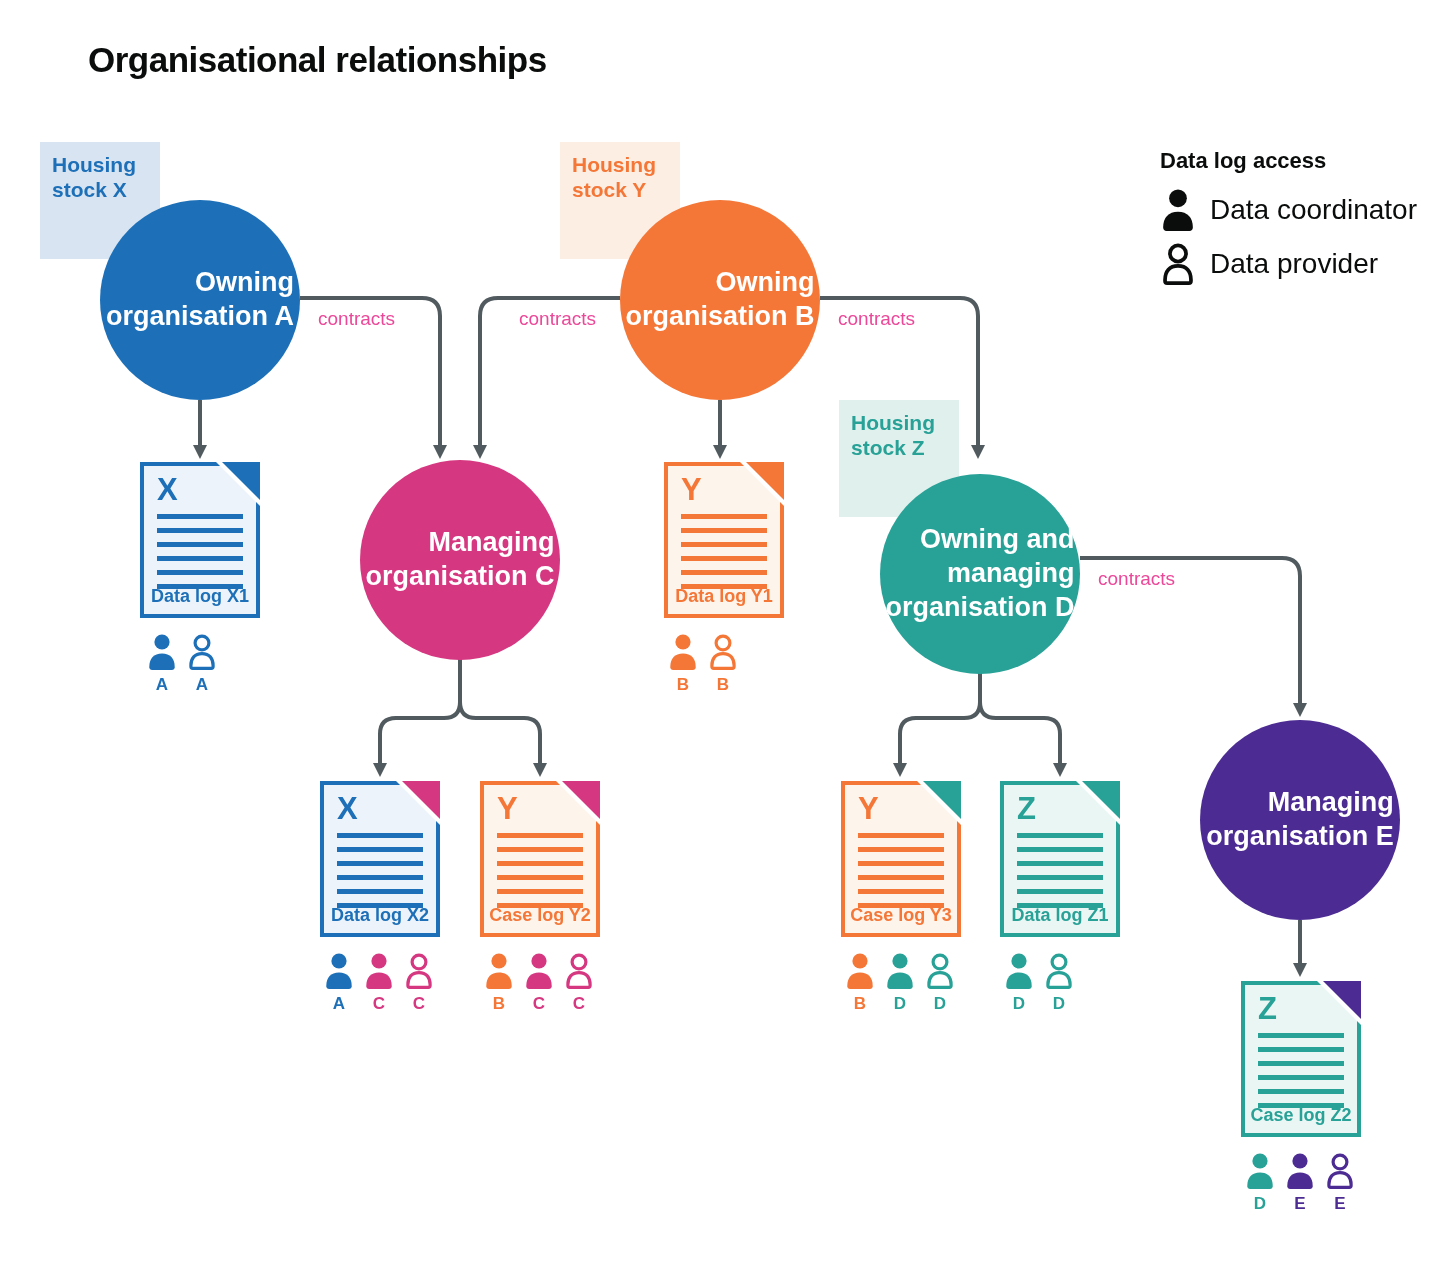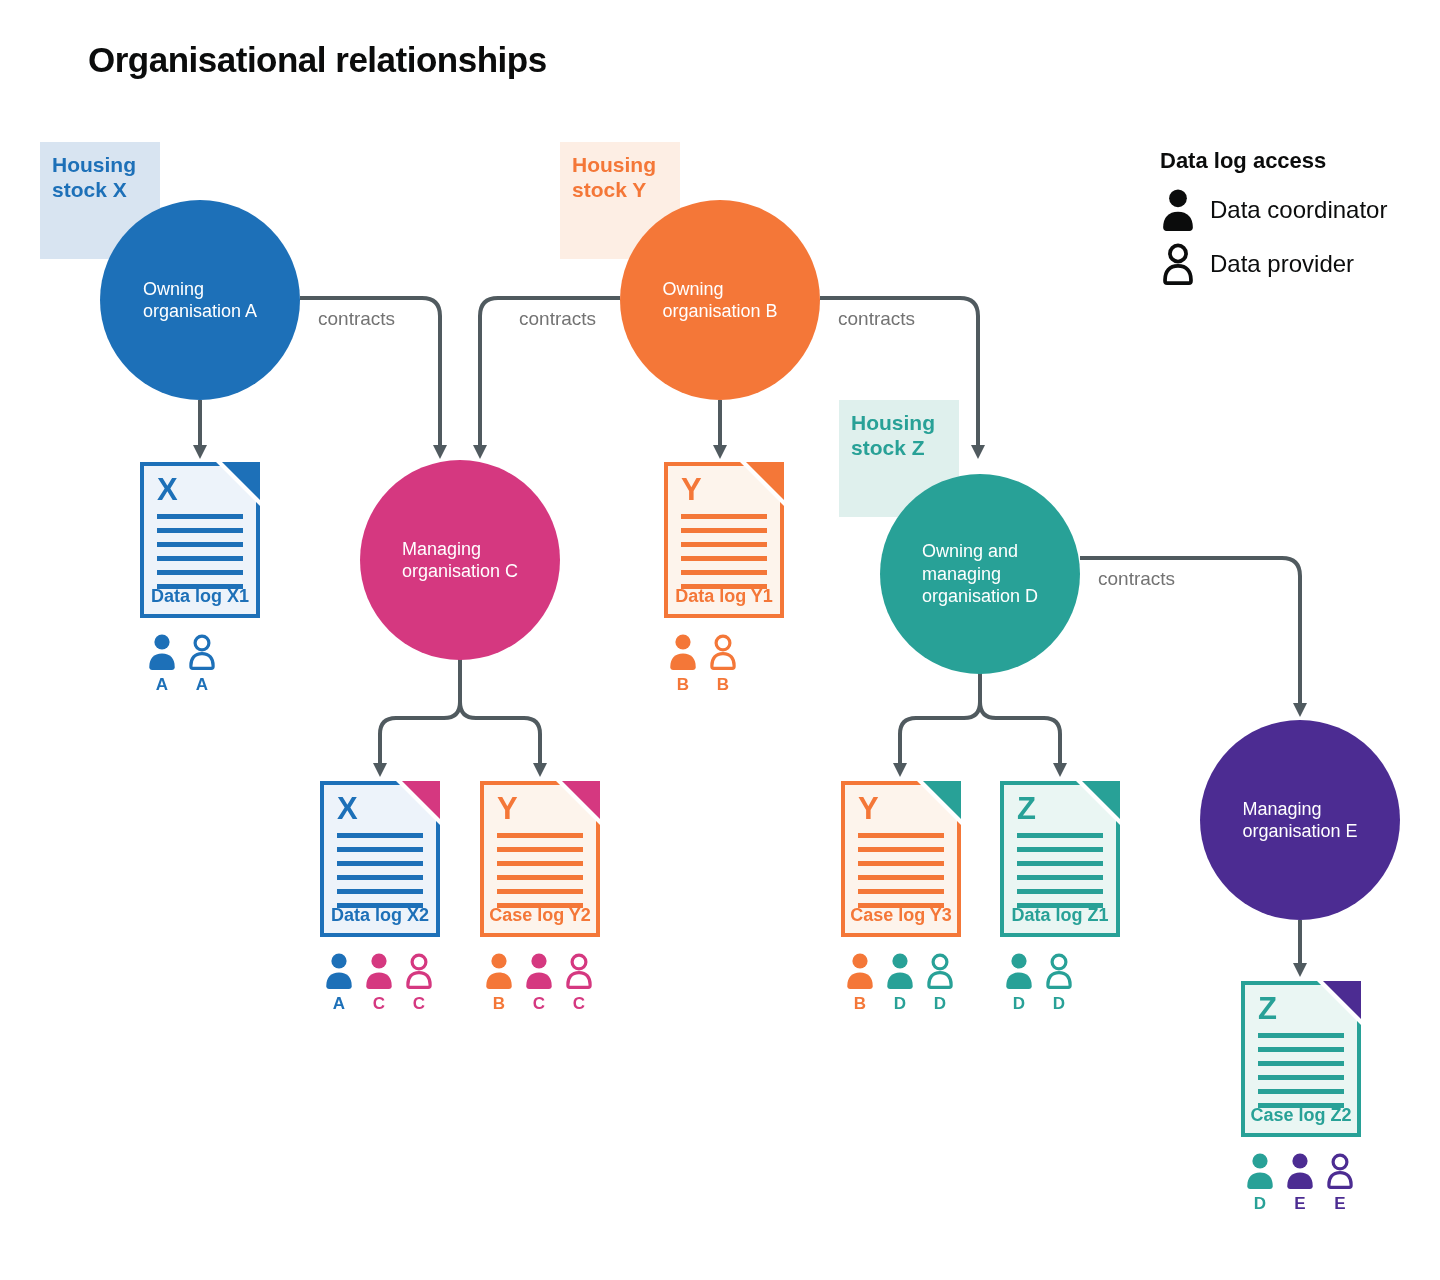--- a/index.html
+++ b/index.html
@@ -10,44 +10,44 @@
   .abs { position:absolute; }
 
   
   .page-title { left:40px; top:40px; font-size:35px; font-weight:bold; letter-spacing:-0.5px;margin-left:48px; }
 
   
   .legend { left:1160px; top:148px; width:260px; }
   .legend-title { font-size:22px; font-weight:bold; margin-bottom:16px; }
   .legend-row { display:flex; align-items:center; margin-bottom:14px; height:40px; }
   .legend-row .picon { width:36px; height:42px; }
-  .legend-label { font-size:24px; margin-left:14px; }
+  .legend-label { font-size:28px; margin-left:14px; }
 
   
   .stock-box { width:120px; height:117px; padding:10px 12px; box-sizing:border-box;
                font-size:21px; font-weight:bold; line-height:1.2; white-space:pre-line; z-index:1; }
   .stock-blue   { background:#d8e4f1; color:#1d70b8; }
   .stock-orange { background:#fdeee4; color:#f47738; }
   .stock-teal   { background:#dff0ed; color:#28a197; }
 
   
   #wires { left:0; top:0; z-index:2; }
 
   
   .org { width:200px; height:200px; border-radius:50%; z-index:3;
-         display:flex; align-items:center; justify-content:center; text-align:left;
-         color:#fff; font-size:18px; font-weight:normal; line-height:1.25; white-space:pre-line; }
+         display:flex; align-items:center; justify-content:center; text-align:right;
+         color:#fff; font-size:27px; font-weight:bold; line-height:1.25; white-space:pre-line; }
   .org-blue   { background:#1d70b8; }
   .org-orange { background:#f47738; }
   .org-pink   { background:#d53880; }
   .org-teal   { background:#28a197; }
   .org-purple { background:#4c2c92; }
 
   
-  .contracts { font-size:19px; color:#737373; z-index:3;text-align:center; }
+  .contracts { font-size:19px; color:#ec4899; z-index:3;text-align:center; }
 
   
   .doc { width:120px; height:156px; box-sizing:border-box; border:4px solid; z-index:3;
          clip-path:polygon(0 0, calc(100% - 44px) 0, 100% 44px, 100% 100%, 0 100%); }
   .doc-blue   { border-color:#1d70b8; background:#edf3fa; color:#1d70b8; }
   .doc-orange { border-color:#f47738; background:#fdf4ec; color:#f47738; }
   .doc-teal   { border-color:#28a197; background:#eaf6f3; color:#28a197; }
   .doc .letter { position:absolute; left:13px; top:6px; font-size:31px; font-weight:bold; }
   .doc .bars { position:absolute; left:13px; right:13px; top:48px; }
   .doc .bar { height:5px; margin-bottom:9px; background:currentColor; }

